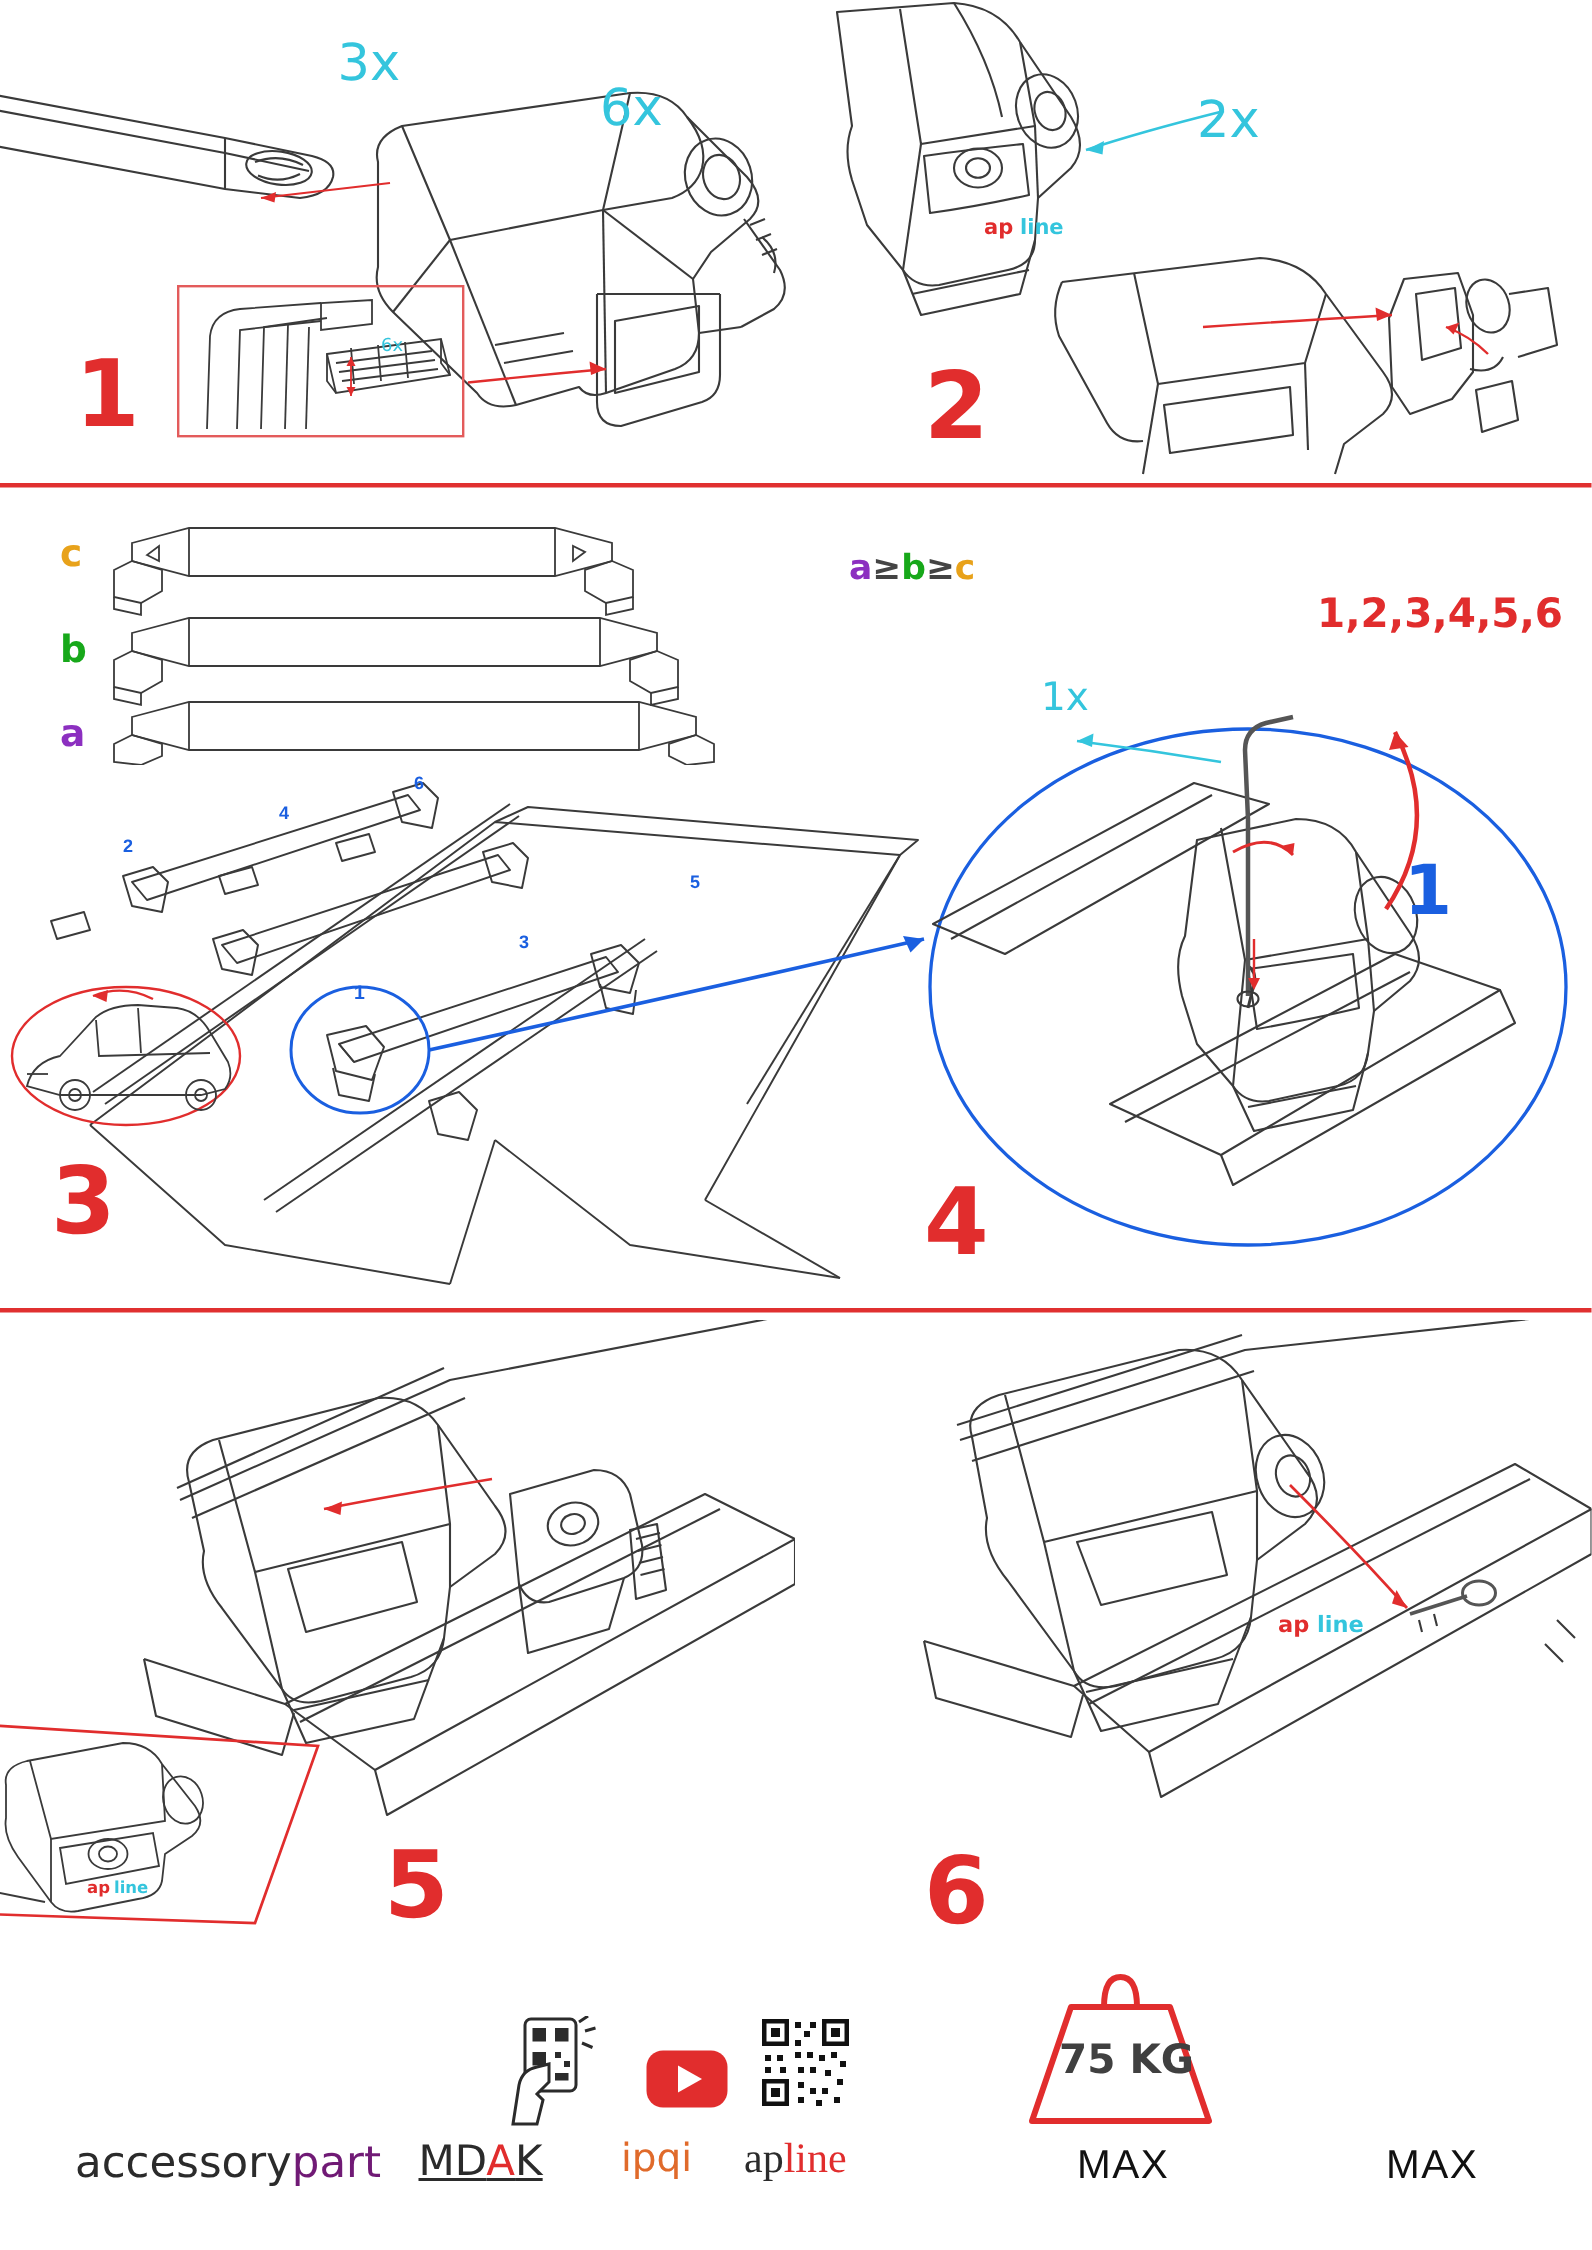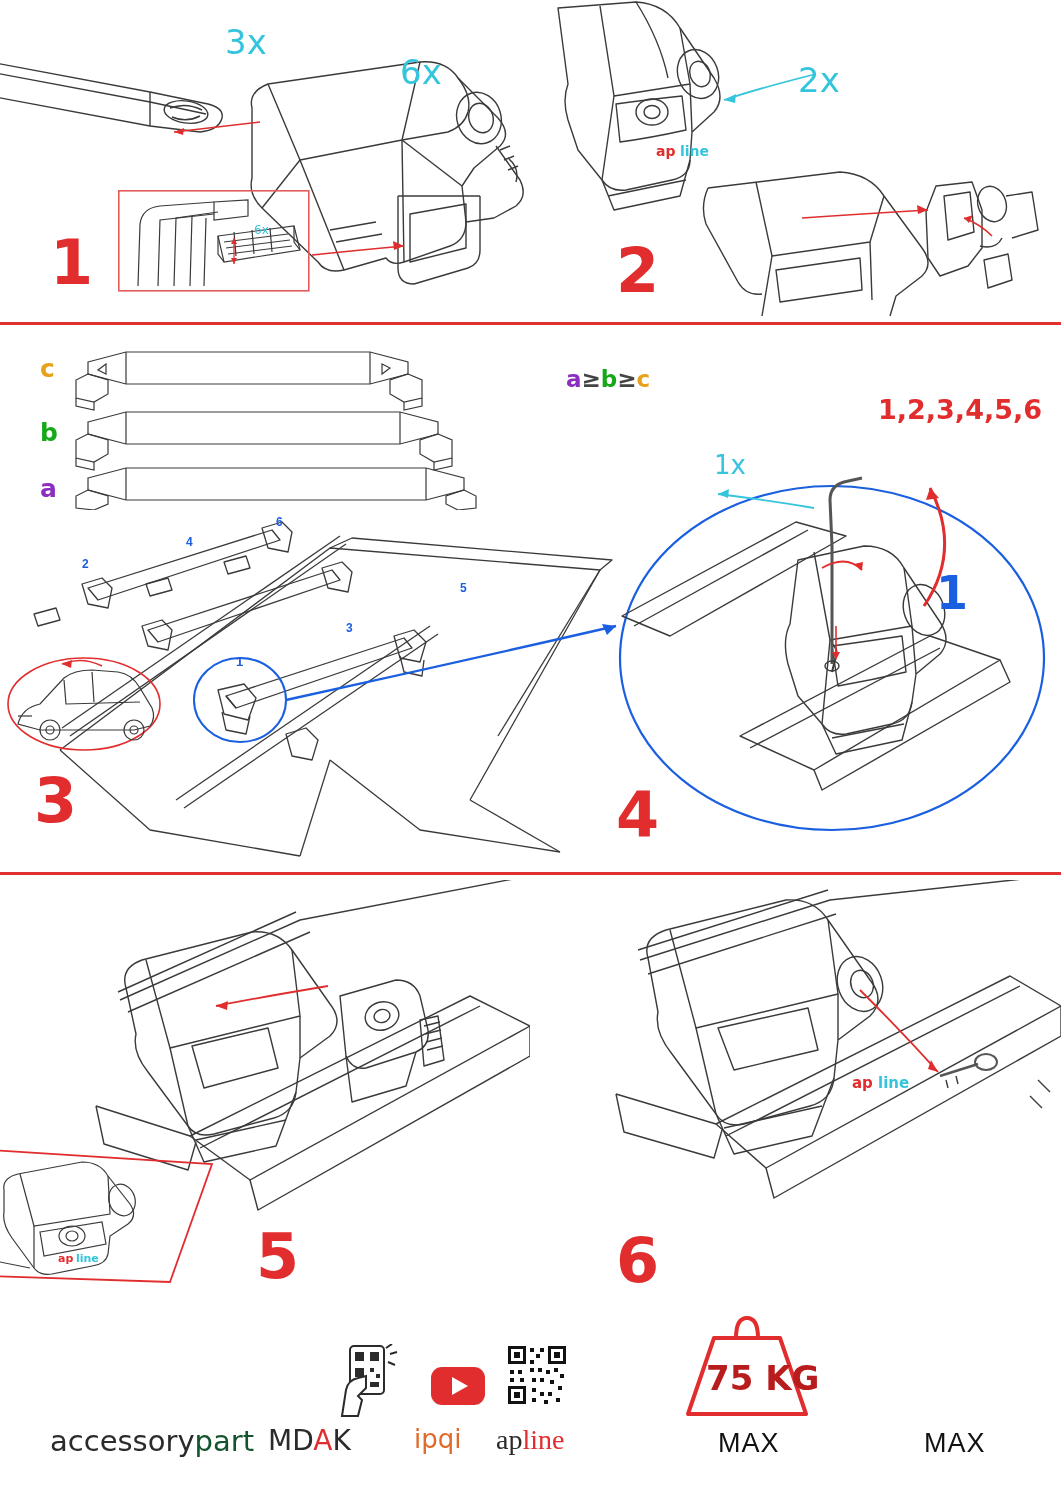--- a/index.html
+++ b/index.html
@@ -16,23 +16,23 @@
   .abc{position:absolute;font-family:"DejaVu Sans",sans-serif;font-weight:700;font-size:25px;}
   .abc.a{color:#8c2fc0;}
   .abc.b{color:#17a81a;}
   .abc.c{color:#e8a21a;}
   .ineq{position:absolute;font-family:"DejaVu Sans",sans-serif;font-weight:700;font-size:23px;}
   .seq{position:absolute;font-family:"DejaVu Sans",sans-serif;font-weight:700;font-size:27px;color:#e12d2d;text-align:right;}
   .bluenum{position:absolute;font-family:"DejaVu Sans",sans-serif;font-weight:700;font-size:46px;color:#1a5fe0;}
   .footer-title{position:absolute;left:52px;top:1380px;font-family:"DejaVu Sans",sans-serif;font-size:31px;color:#3b2f9e;letter-spacing:0px;}
   .brandrow{position:absolute;left:50px;top:1424px;font-family:"DejaVu Sans",sans-serif;font-size:29px;}
   .b-accessory{color:#2b2b2b;}
-  .b-part{color:#14532d;}
+  .b-part{color:#701a75;}
   .lbl-max{position:absolute;font-family:"Liberation Sans",sans-serif;font-size:27px;color:#111;letter-spacing:1px;}
-  .kgtext{position:absolute;font-family:"DejaVu Sans",sans-serif;font-size:34px;color:#b91c1c;font-weight:700;}
+  .kgtext{position:absolute;font-family:"DejaVu Sans",sans-serif;font-size:27px;color:#404040;font-weight:700;}
   .mdak{position:absolute;font-family:"DejaVu Sans",sans-serif;font-size:28px;color:#2b2b2b;}
   .mdak .a{color:#e12d2d;}
   .ipqi{position:absolute;font-family:"DejaVu Sans",sans-serif;font-size:26px;color:#e06a2a;}
   .apline{position:absolute;font-family:Liberation Serif, serif;font-size:28px;color:#2b2b2b;}
   .apline .l{color:#e12d2d;}
 </style>
 </head>
 <body>
 
 <div class="sheet">
@@ -303,21 +303,21 @@
       <path d="M262 120 l-8 -6 l9 -2 z" fill="#e12d2d"></path>
 
       <path d="M324 156 Q362 100 330 38" fill="none" stroke="#e12d2d" stroke-width="3"></path>
       <path d="M330 38 l9 10 l-13 2 z" fill="#e12d2d"></path>
 
       <path d="M236 176 L236 206" stroke="#e12d2d" stroke-width="1.6" fill="none"></path>
       <path d="M236 210 l-4 -8 l8 0 z" fill="#e12d2d"></path>
     </svg>
   </div>
 
-  <div class="qty small" style="left:714px;top:450px;">1x</div>
+  <div class="qty small" style="left:694px;top:450px;">1x</div>
   <div class="seq" style="left:878px;top:394px;">1,2,3,4,5,6</div>
   <div class="bluenum" style="left:936px;top:566px;">1</div>
   <div class="stepnum" style="left:616px;top:784px;">4</div>
 
   <div class="panel" style="left:0;top:880px;width:530px;height:400px;">
     <svg width="530" height="400" viewBox="0 0 530 400">
       <g fill="none" stroke="#3a3a3a" stroke-width="1.4" stroke-linejoin="round">
 
         <path d="M120 120 L300 40 L560 -10"></path>
         <path d="M128 132 L310 52"></path>
@@ -420,21 +420,21 @@
       <rect x="19" y="24" width="9" height="9" fill="#2b2b2b"></rect>
       <rect x="34" y="24" width="4" height="4" fill="#2b2b2b"></rect>
       <rect x="40" y="30" width="4" height="4" fill="#2b2b2b"></rect>
       <rect x="34" y="38" width="9" height="5" fill="#2b2b2b"></rect>
       <rect x="19" y="38" width="5" height="5" fill="#2b2b2b"></rect>
       <path d="M50 4 L56 0 M54 10 L61 8 M52 18 L59 21" stroke="#2b2b2b" stroke-width="2" fill="none"></path>
       <path d="M6 72 L10 46 Q12 36 22 34 L30 32 L30 44 L22 52 L26 56 L22 72 Z" fill="#fff" stroke="#2b2b2b" stroke-width="2"></path>
     </svg>
   </div>
 
-  <div class="mdak" style="left:268px;top:1424px;">
+  <div class="mdak" style="left:279px;top:1424px;text-decoration:underline;">
     <span>MD</span><span class="a">A</span><span>K</span>
   </div>
 
   <div class="panel" style="left:430px;top:1366px;width:56px;height:40px;">
     <svg width="56" height="40" viewBox="0 0 56 40">
       <rect x="1" y="1" width="54" height="38" rx="11" fill="#e12d2d"></rect>
       <path d="M22 11 L38 20 L22 29 Z" fill="#fff"></path>
     </svg>
   </div>
 

